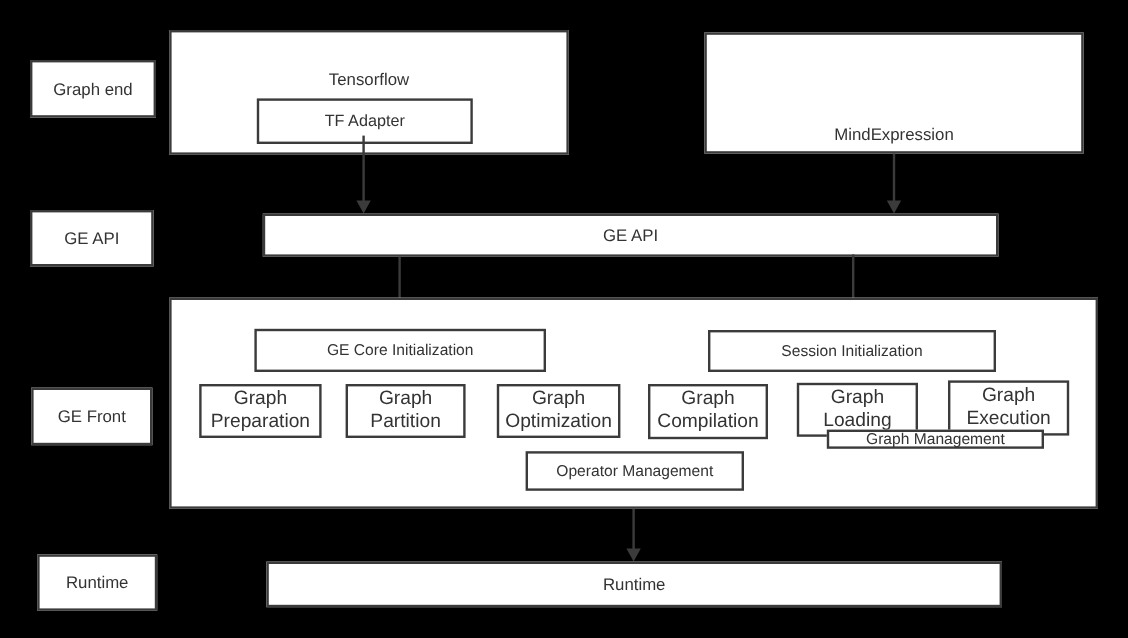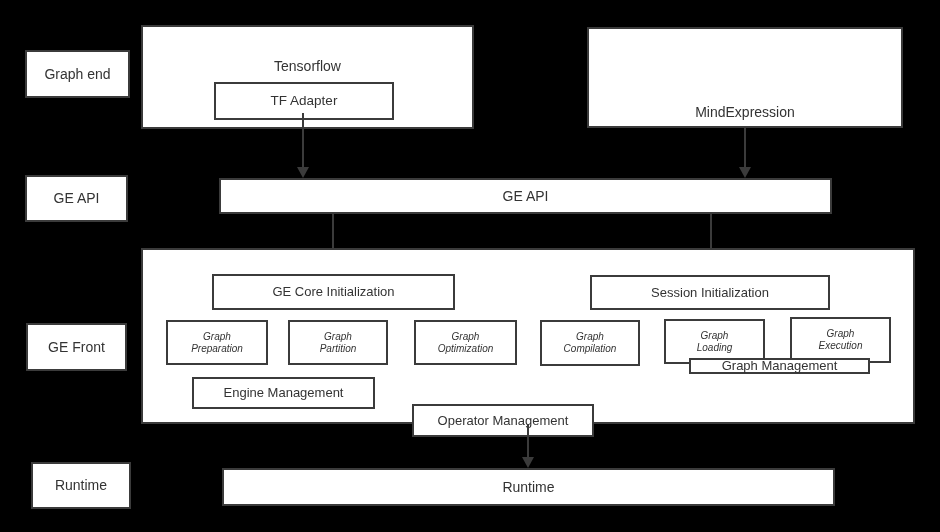--- a/index.html
+++ b/index.html
@@ -49,21 +49,21 @@
   }
   .inner-box { font-size: 13.5px; }
   .bar-box { font-size: 14px; }
   .core-container {
     position: absolute;
     background: #ffffff;
     border: 2px solid #3b3b3b;
     box-sizing: border-box;
   }
   .core-sub { font-size: 13px; }
-  .core-small { font-size: 10px; font-style: italic; }
+  .core-small { font-size: 16px; }
   .core-wide { font-size: 13px; }
   
   .arrow {
     position: absolute;
     width: 0;
   }
   .arrow .shaft {
     position: absolute;
     left: 0;
     top: 0;
@@ -165,24 +165,21 @@
   </div>
   <div class="box bordered core-small" style="left:664px; top:319px; width:101px; height:45px;">
     <span>Graph
 Loading</span>
   </div>
   <div class="box bordered core-small" style="left:790px; top:317px; width:101px; height:46px;">
     <span>Graph
 Execution</span>
   </div>
 
-  <div class="box bordered core-wide" style="left:192px; top:377px; width:183px; height:32px;">
-    <span>Engine Management</span>
-  </div>
-  <div class="box bordered core-wide" style="left:412px; top:376px; width:182px; height:33px;margin-top:28px;">
+  <div class="box bordered core-wide" style="left:438px; top:376px; width:182px; height:33px;">
     <span>Operator Management</span>
   </div>
   <div class="box bordered core-wide" style="left:689px; top:358px; width:181px; height:16px;">
     <span>Graph Management</span>
   </div>
 
   <div class="arrow" style="left:528px; top:424px; height:44px;">
     <div class="shaft" style="height:34px;"></div>
     <div class="head" style="top:33px;"></div>
   </div>

